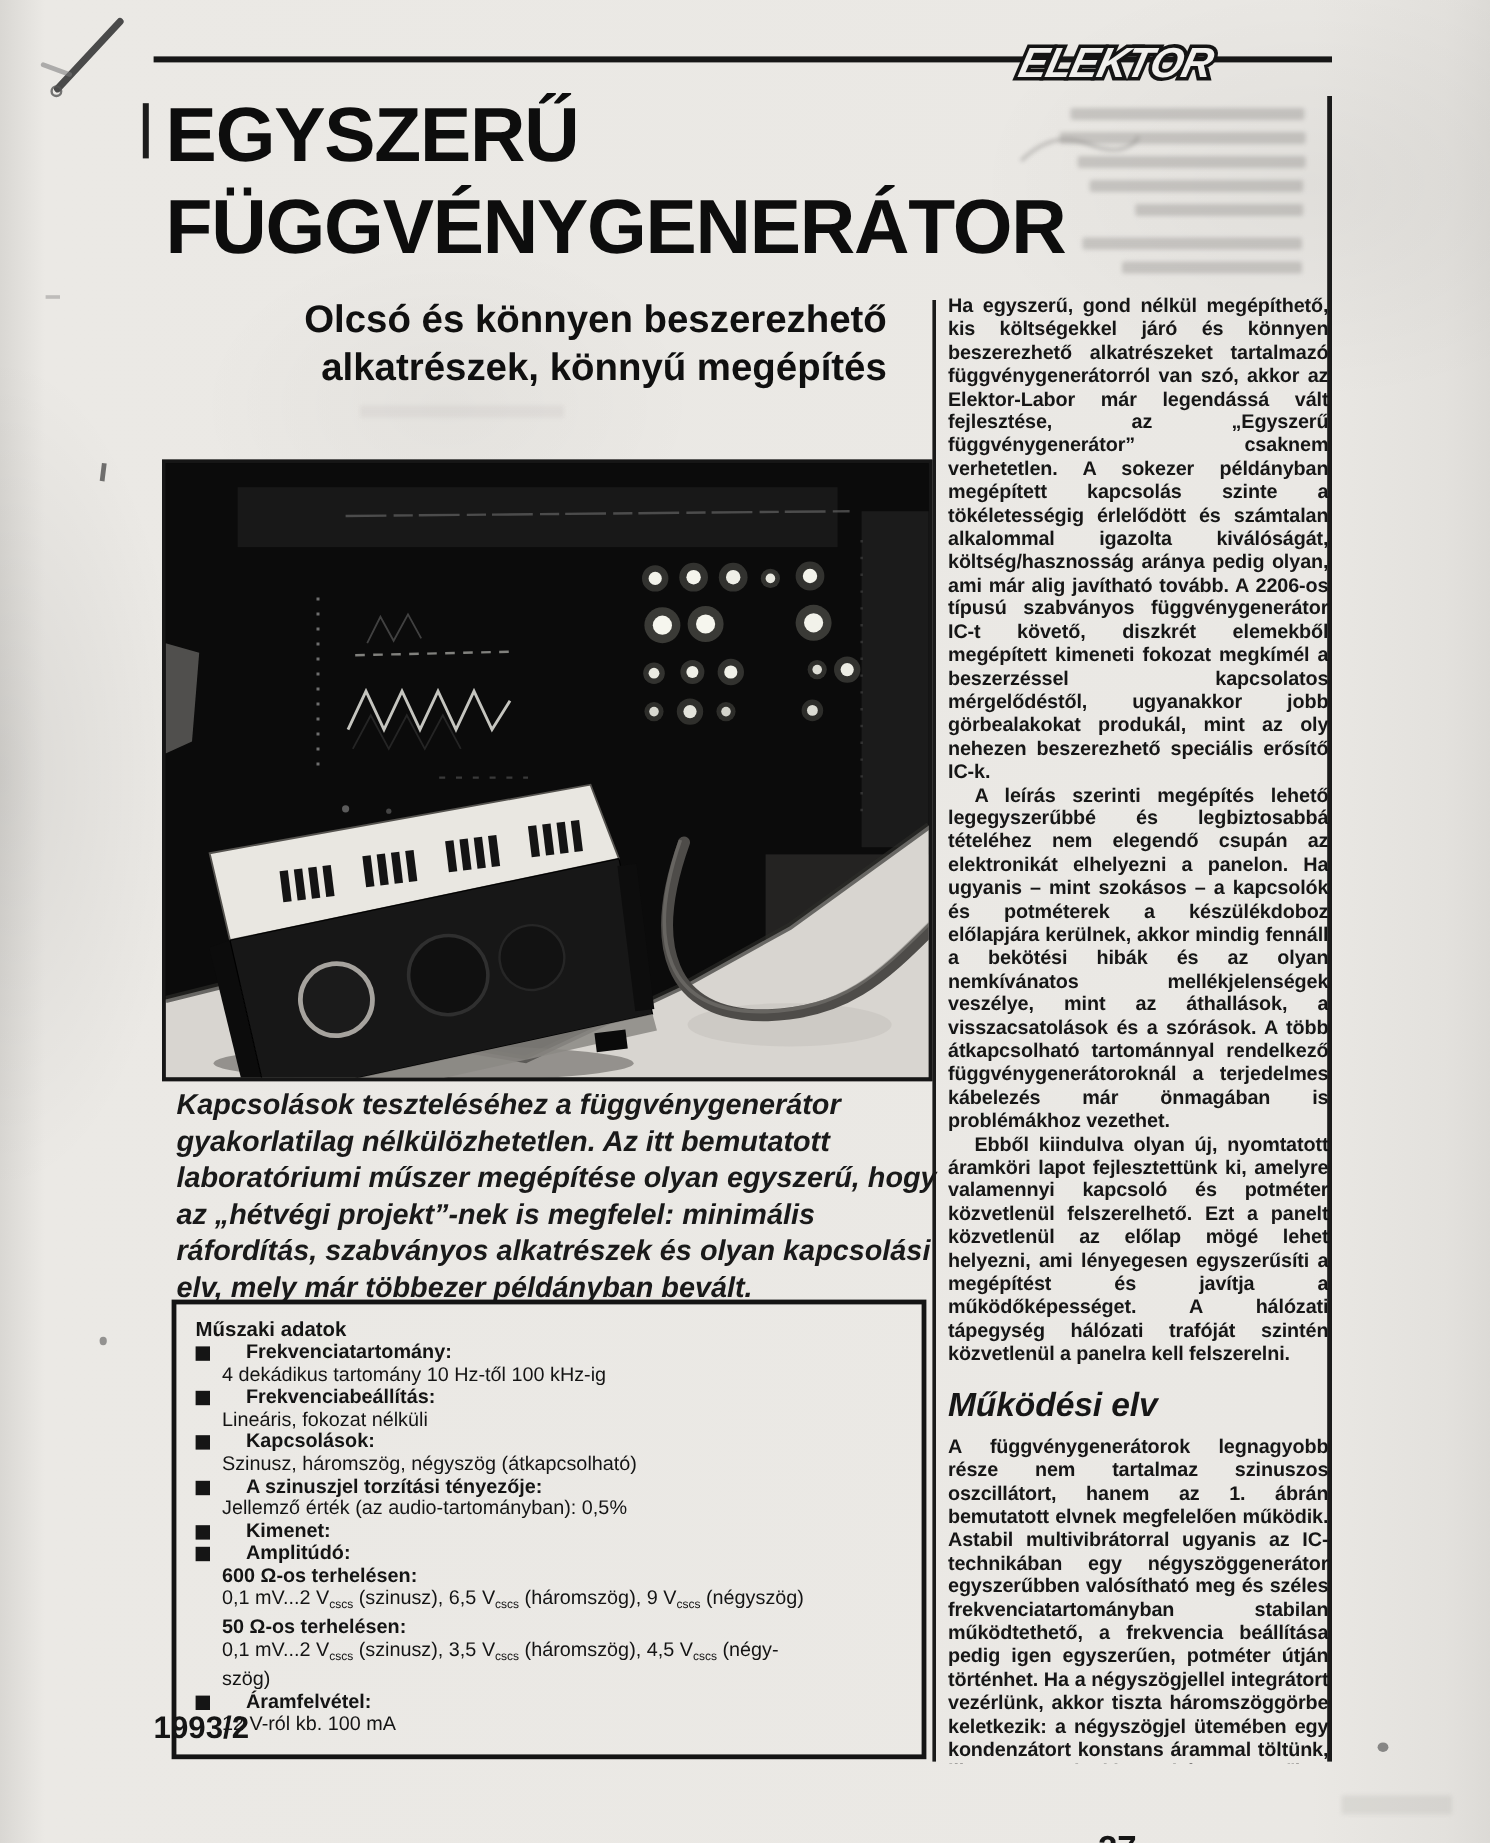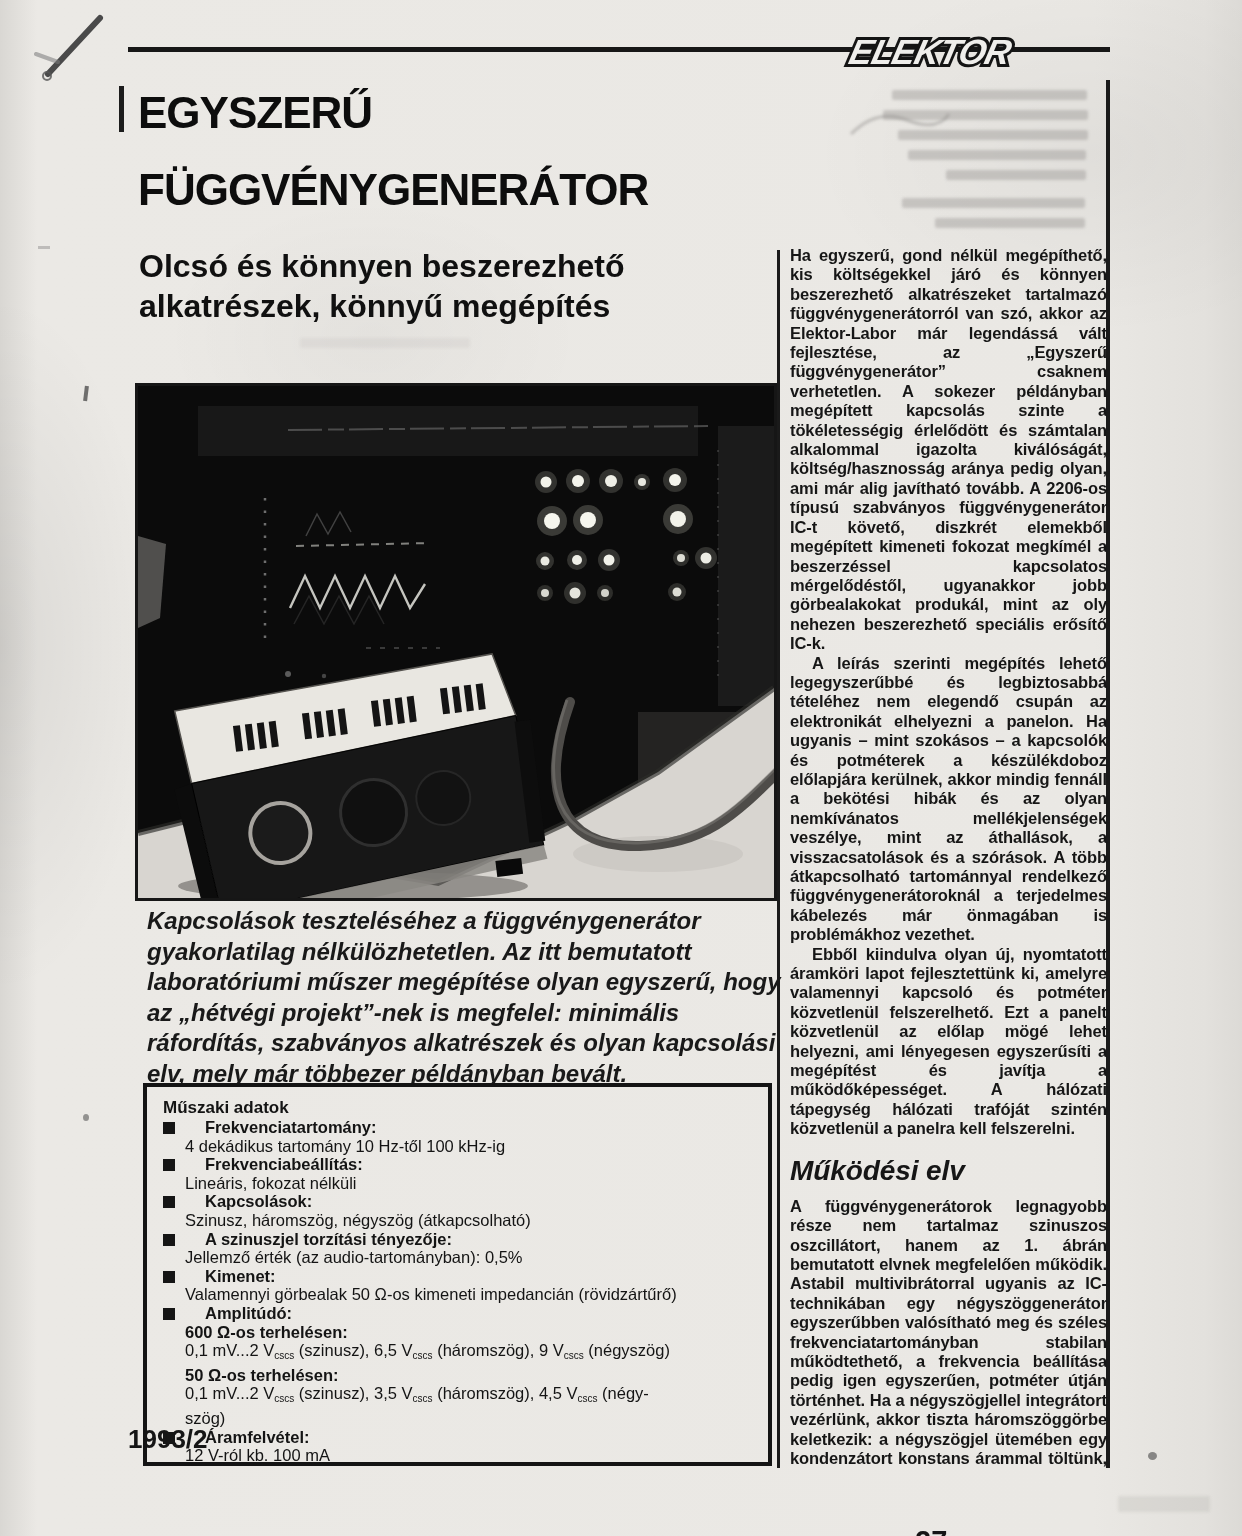--- a/index.html
+++ b/index.html
@@ -11,21 +11,21 @@
       radial-gradient(ellipse 220px 500px at 0% 42%, rgba(0,0,0,.07), transparent 70%),
       radial-gradient(ellipse 300px 200px at 30% 22%, rgba(0,0,0,.03), transparent 70%),
       linear-gradient(90deg,#d9d7d3 0%,#ebe9e5 3%,#eae8e4 88%,#e3e1dd 97%,#dcdad6 100%);
   }
   .abs{position:absolute;}
   
   .top-rule{left:128px;top:47px;width:982px;height:5px;background:#171717;}
   .title-mark{left:119px;top:86px;width:5px;height:46px;background:#1c1c1c;}
   .headline{
     left:138px;top:74px;width:800px;
-    font-weight:bold;font-size:44px;line-height:77px;letter-spacing:-1px;
+    font-weight:bold;font-size:64px;line-height:77px;letter-spacing:-1px;
     color:#0d0d0d;white-space:pre-line;
   }
   .subhead{
     left:139px;top:246px;width:600px;
     font-weight:bold;font-size:32px;line-height:40px;color:#101010;white-space:pre-line;
   }
   
   .photo{left:135px;top:383px;width:642px;height:518px;background:#0b0b0b;
     border:3px solid #161616;box-sizing:border-box;}
   
@@ -102,21 +102,21 @@
     </g>
   </svg>
 
   <svg class="abs ghost" style="left:845px;top:100px;" width="110" height="55">
     <path d="M6,34 Q32,8 62,20 T104,14" stroke="#8a8784" stroke-width="3" fill="none" opacity="0.45"></path>
   </svg>
 
   <div class="abs title-mark"></div>
   <h1 class="abs headline" style="margin:0;">EGYSZERŰ
 FÜGGVÉNYGENERÁTOR</h1>
-  <h2 class="abs subhead" style="margin:0;">Olcsó és könnyen beszerezhető
+  <h2 class="abs subhead" style="margin:0;text-align:right;">Olcsó és könnyen beszerezhető
 alkatrészek, könnyű megépítés</h2>
 
   <div class="abs photo">
     <svg width="636" height="512" viewBox="0 0 636 512">
       <rect x="0" y="0" width="636" height="512" fill="#0b0b0b"></rect>
       <rect x="580" y="40" width="56" height="280" fill="#2f2f2f" opacity="0.45"></rect>
       <rect x="60" y="20" width="500" height="50" fill="#181818"></rect>
       <polygon points="0,150 28,158 22,232 0,242" fill="#b9b6b1" opacity="0.4"></polygon>
 
       <line x1="150" y1="44" x2="570" y2="40" stroke="#6f6f6f" stroke-width="2" opacity="0.6" stroke-dasharray="34 6 16 5"></line>
@@ -276,21 +276,20 @@
     <div class="tb-row val">Szinusz, háromszög, négyszög (átkapcsolható)</div>
     <div class="tb-row lab">
         <span class="bullet"></span>
         <span>A szinuszjel torzítási tényezője:</span>
       </div>
     <div class="tb-row val">Jellemző érték (az audio-tartományban): 0,5%</div>
     <div class="tb-row lab">
         <span class="bullet"></span>
         <span>Kimenet:</span>
       </div>
-    <div class="tb-row val">Valamennyi görbealak 50 Ω-os kimeneti impedancián (rövidzártűrő)</div>
     <div class="tb-row lab">
         <span class="bullet"></span>
         <span>Amplitúdó:</span>
       </div>
     <div class="tb-row sub">600 Ω-os terhelésen:</div>
     <div class="tb-row val">0,1 mV...2 V<sub>cscs</sub> (szinusz), 6,5 V<sub>cscs</sub> (háromszög), 9 V<sub>cscs</sub> (négyszög)</div>
     <div class="tb-row sub">50 Ω-os terhelésen:</div>
     <div class="tb-row val">0,1 mV...2 V<sub>cscs</sub> (szinusz), 3,5 V<sub>cscs</sub> (háromszög), 4,5 V<sub>cscs</sub> (négy-<br>szög)</div>
     <div class="tb-row lab">
         <span class="bullet"></span>

